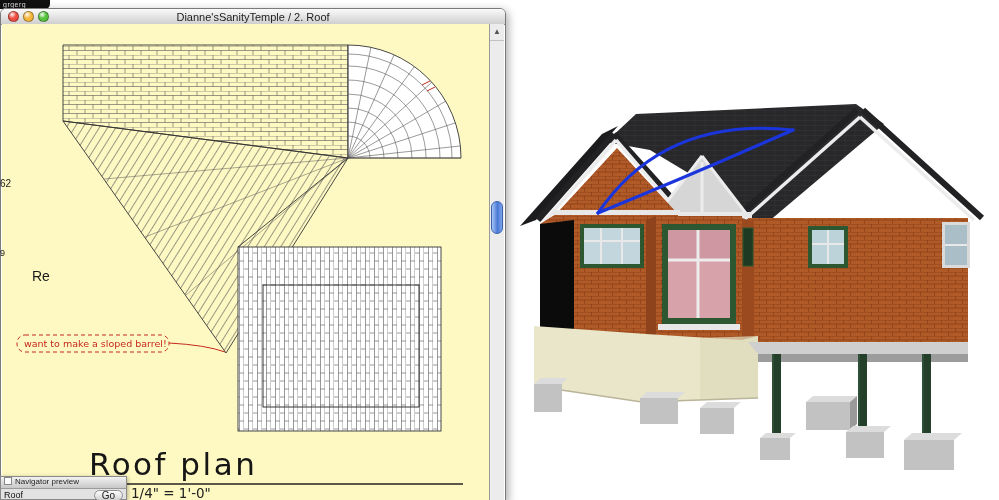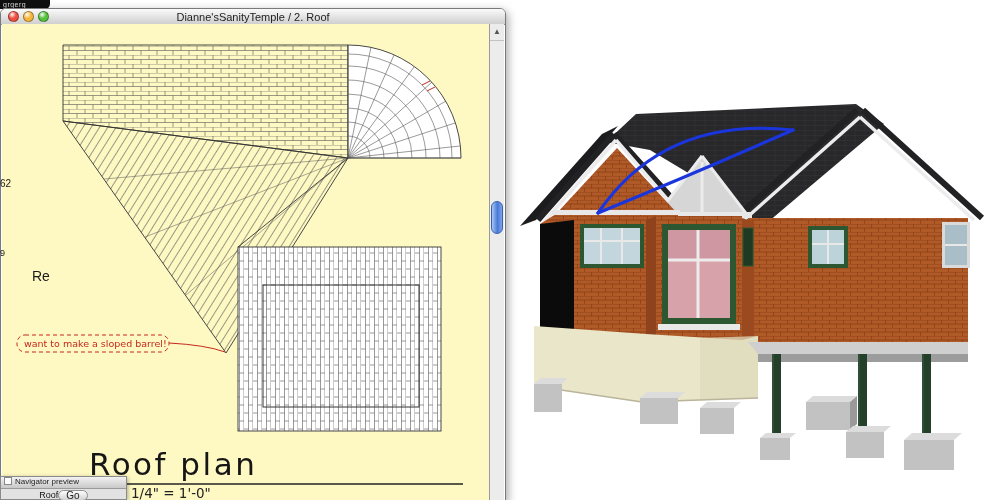--- a/index.html
+++ b/index.html
@@ -42,21 +42,21 @@
          border:1px solid #3a61ad;box-sizing:border-box;}
 
   
   .palette{position:absolute;left:0;top:476px;width:127px;height:24px;z-index:30;
            border:1px solid #8a8a8a;box-sizing:border-box;background:#e2e2e2;
            box-shadow:1px 1px 4px rgba(0,0,0,.3);}
   .pal-title{height:11px;background:linear-gradient(#f2f2f2,#c8c8c8);
              border-bottom:1px solid #9a9a9a;font-size:8px;line-height:10px;color:#222;
              display:flex;align-items:flex-start;gap:3px;padding:0 3px;}
   .pal-close{width:6px;height:6px;border:1px solid #888;background:#fdfdfd;display:inline-block;}
-  .pal-body{height:12px;display:flex;align-items:center;justify-content:center;
+  .pal-body{height:12px;display:flex;align-items:center;justify-content:space-between;
             padding:0 3px;}
   .pal-field{font-size:9px;color:#111;}
   .pal-btn{font-size:10px;line-height:9px;border:1px solid #8f8f8f;border-radius:7px;
            background:linear-gradient(#fdfdfd,#d2d2d2);padding:0 7px;height:11px;color:#222;}
 
   svg text{user-select:none;}
 </style>
 </head>
 <body>
 

